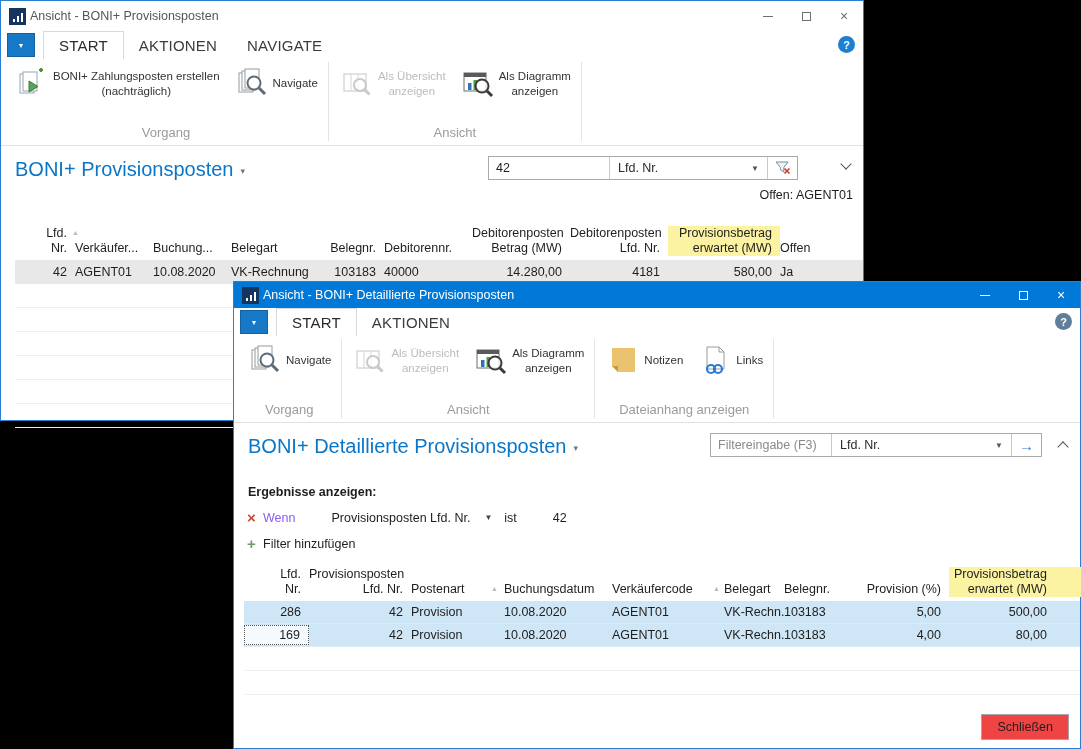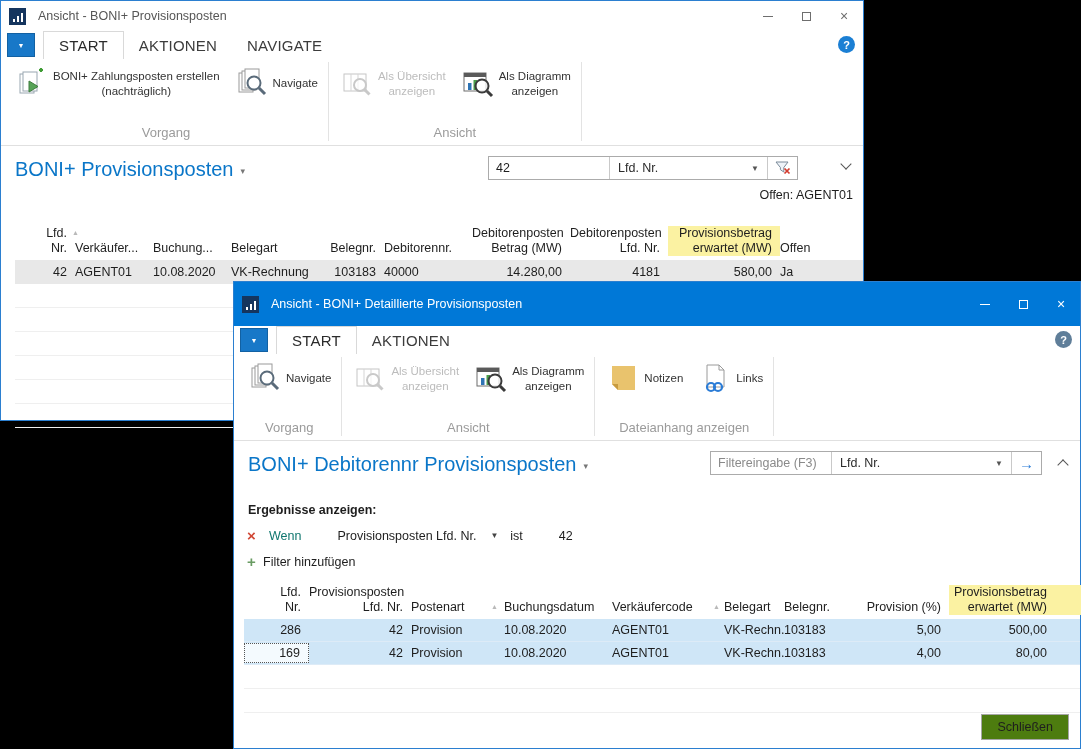--- a/index.html
+++ b/index.html
@@ -7,22 +7,22 @@
     --highlight:#fbf2a2; --selection:#cfe6f7; --rowgray:#e8e8e8;
   }
   *{box-sizing:border-box;margin:0;padding:0}
   html,body{width:1081px;height:749px}
   body{background:#000;font-family:"Liberation Sans",sans-serif;position:relative;overflow:hidden;color:#1e1e1e}
   .window{position:absolute;background:#fff;border:1px solid var(--accent)}
   #w1{left:0;top:0;width:864px;height:421px}
   #w2{left:233px;top:281px;width:848px;height:468px}
 
   
-  .titlebar{height:30px;display:flex;align-items:center;padding-left:8px;gap:12px}
-  #w2 .titlebar{background:var(--titlebar-blue);color:#fff;height:44px}
+  .titlebar{height:30px;display:flex;align-items:center;padding-left:8px;gap:4px}
+  #w2 .titlebar{background:var(--titlebar-blue);color:#fff;height:26px}
   #w1 .titlebar{color:#565656}
   .app-icon{width:17px;height:17px;background:#15355e;display:flex;align-items:flex-end;justify-content:center;gap:2px;padding:3px 3px 3px 3px;flex:0 0 auto}
   .app-icon i{display:block;background:#fff;width:2px}
   .app-icon .b1{height:3px}.app-icon .b2{height:6px}.app-icon .b3{height:9px}
   .title-text{font-size:12.5px;flex:1;white-space:nowrap;overflow:hidden}
   .win-controls{display:flex;height:100%;flex:0 0 auto}
   .win-btn{width:38px;display:flex;align-items:center;justify-content:center;font-size:14px;cursor:default}
   #w1 .win-btn{color:#6e6e6e}
   #w2 .win-btn{color:#fff}
   .min-glyph{width:10px;height:1px;background:currentColor;display:block}
@@ -69,21 +69,21 @@
   .chev{position:absolute;width:8px;height:8px;border-right:1.6px solid #555;border-bottom:1.6px solid #555}
   .chev.down{transform:rotate(45deg);right:13px;top:14px}
   .chev.up{transform:rotate(-135deg);right:13px;top:20px}
   .applied{position:absolute;right:10px;top:42px;font-size:12.5px;color:#1e1e1e}
 
   
   .filterpane{height:82px;padding-top:6px}
   .fp-head{padding-left:14px;font-size:12.5px;font-weight:bold;color:#1e1e1e}
   .fp-row{display:flex;align-items:center;padding-left:13px;margin-top:11px;font-size:12.5px}
   .x-glyph{color:#d14836;font-weight:bold;font-size:15px;width:16px;line-height:1}
-  .when-link{color:#0f766e;margin-left:6px}
+  .when-link{color:#8b5cf6;}
   .fp-field{margin-left:36px;color:#1e1e1e}
   .fp-fieldcaret{font-size:8px;color:#444;margin-left:14px}
   .fp-op{margin-left:12px}
   .fp-val{margin-left:36px}
   .plus-glyph{color:#6a9c63;font-weight:bold;font-size:15px;width:16px;line-height:1}
   .fp-add{color:#1e1e1e;margin-left:0}
 
   
   .grid{font-size:12.5px}
   .gr{display:flex;align-items:center}
@@ -109,21 +109,21 @@
   #w2 .d4{width:112px}#w2 .d5{width:60px}#w2 .d6{width:70px}#w2 .d7{width:95px}
   #w2 .d8{width:140px;padding-right:42px}
   #w2 .selrow{background:var(--selection);height:23px;border-bottom:1px solid #ddebf7}
   #w2 .er{height:24px;border-bottom:1px solid #efefef}
   #w2 .sort.s2{right:6px}
   #w2 .sort.s4{right:4px}
   .focus-box{display:block;border:1px dotted #555;background:#f4fafe;padding:2px 8px 2px 2px;margin-right:-8px}
 
   
   .bottombar{position:absolute;bottom:0;left:0;right:0;height:42px;display:flex;align-items:center;justify-content:flex-end;padding-right:11px}
-  .close-dlg-btn{background:#4d7c0f;border:1px solid #a6a6a6;font-size:12.5px;font-family:inherit;padding:5px 15px;color:#1e1e1e}
+  .close-dlg-btn{background:#ef4444;border:1px solid #a6a6a6;font-size:12.5px;font-family:inherit;padding:5px 15px;color:#1e1e1e}
 </style>
 </head>
 <body>
 
 <div class="window" id="w1">
   <div class="titlebar">
     <span class="app-icon">
         <i class="b1"></i>
         <i class="b2"></i>
         <i class="b3"></i>
@@ -365,21 +365,21 @@
           </span>
           <span class="rlabel">Links</span>
         </div>
       </div>
       <div class="rgroup-label">Dateianhang anzeigen</div>
     </div>
     <div class="rsep"></div>
   </div>
   <div class="pagehead">
     <div class="page-title-row">
-      <span class="page-title">BONI+ Debitorennr Provisionsposten</span>
+      <span class="page-title">BONI+ Detaillierte Provisionsposten</span>
       <span class="title-caret">▾</span>
     </div>
     <div class="fbox">
       <input placeholder="Filtereingabe (F3)" style="">
       <span class="fdiv"></span>
       <span class="ffield">Lfd. Nr.</span>
       <span class="fcaret">▼</span>
       <span class="ficon">
           <span class="go-arrow">→</span>
         </span>

